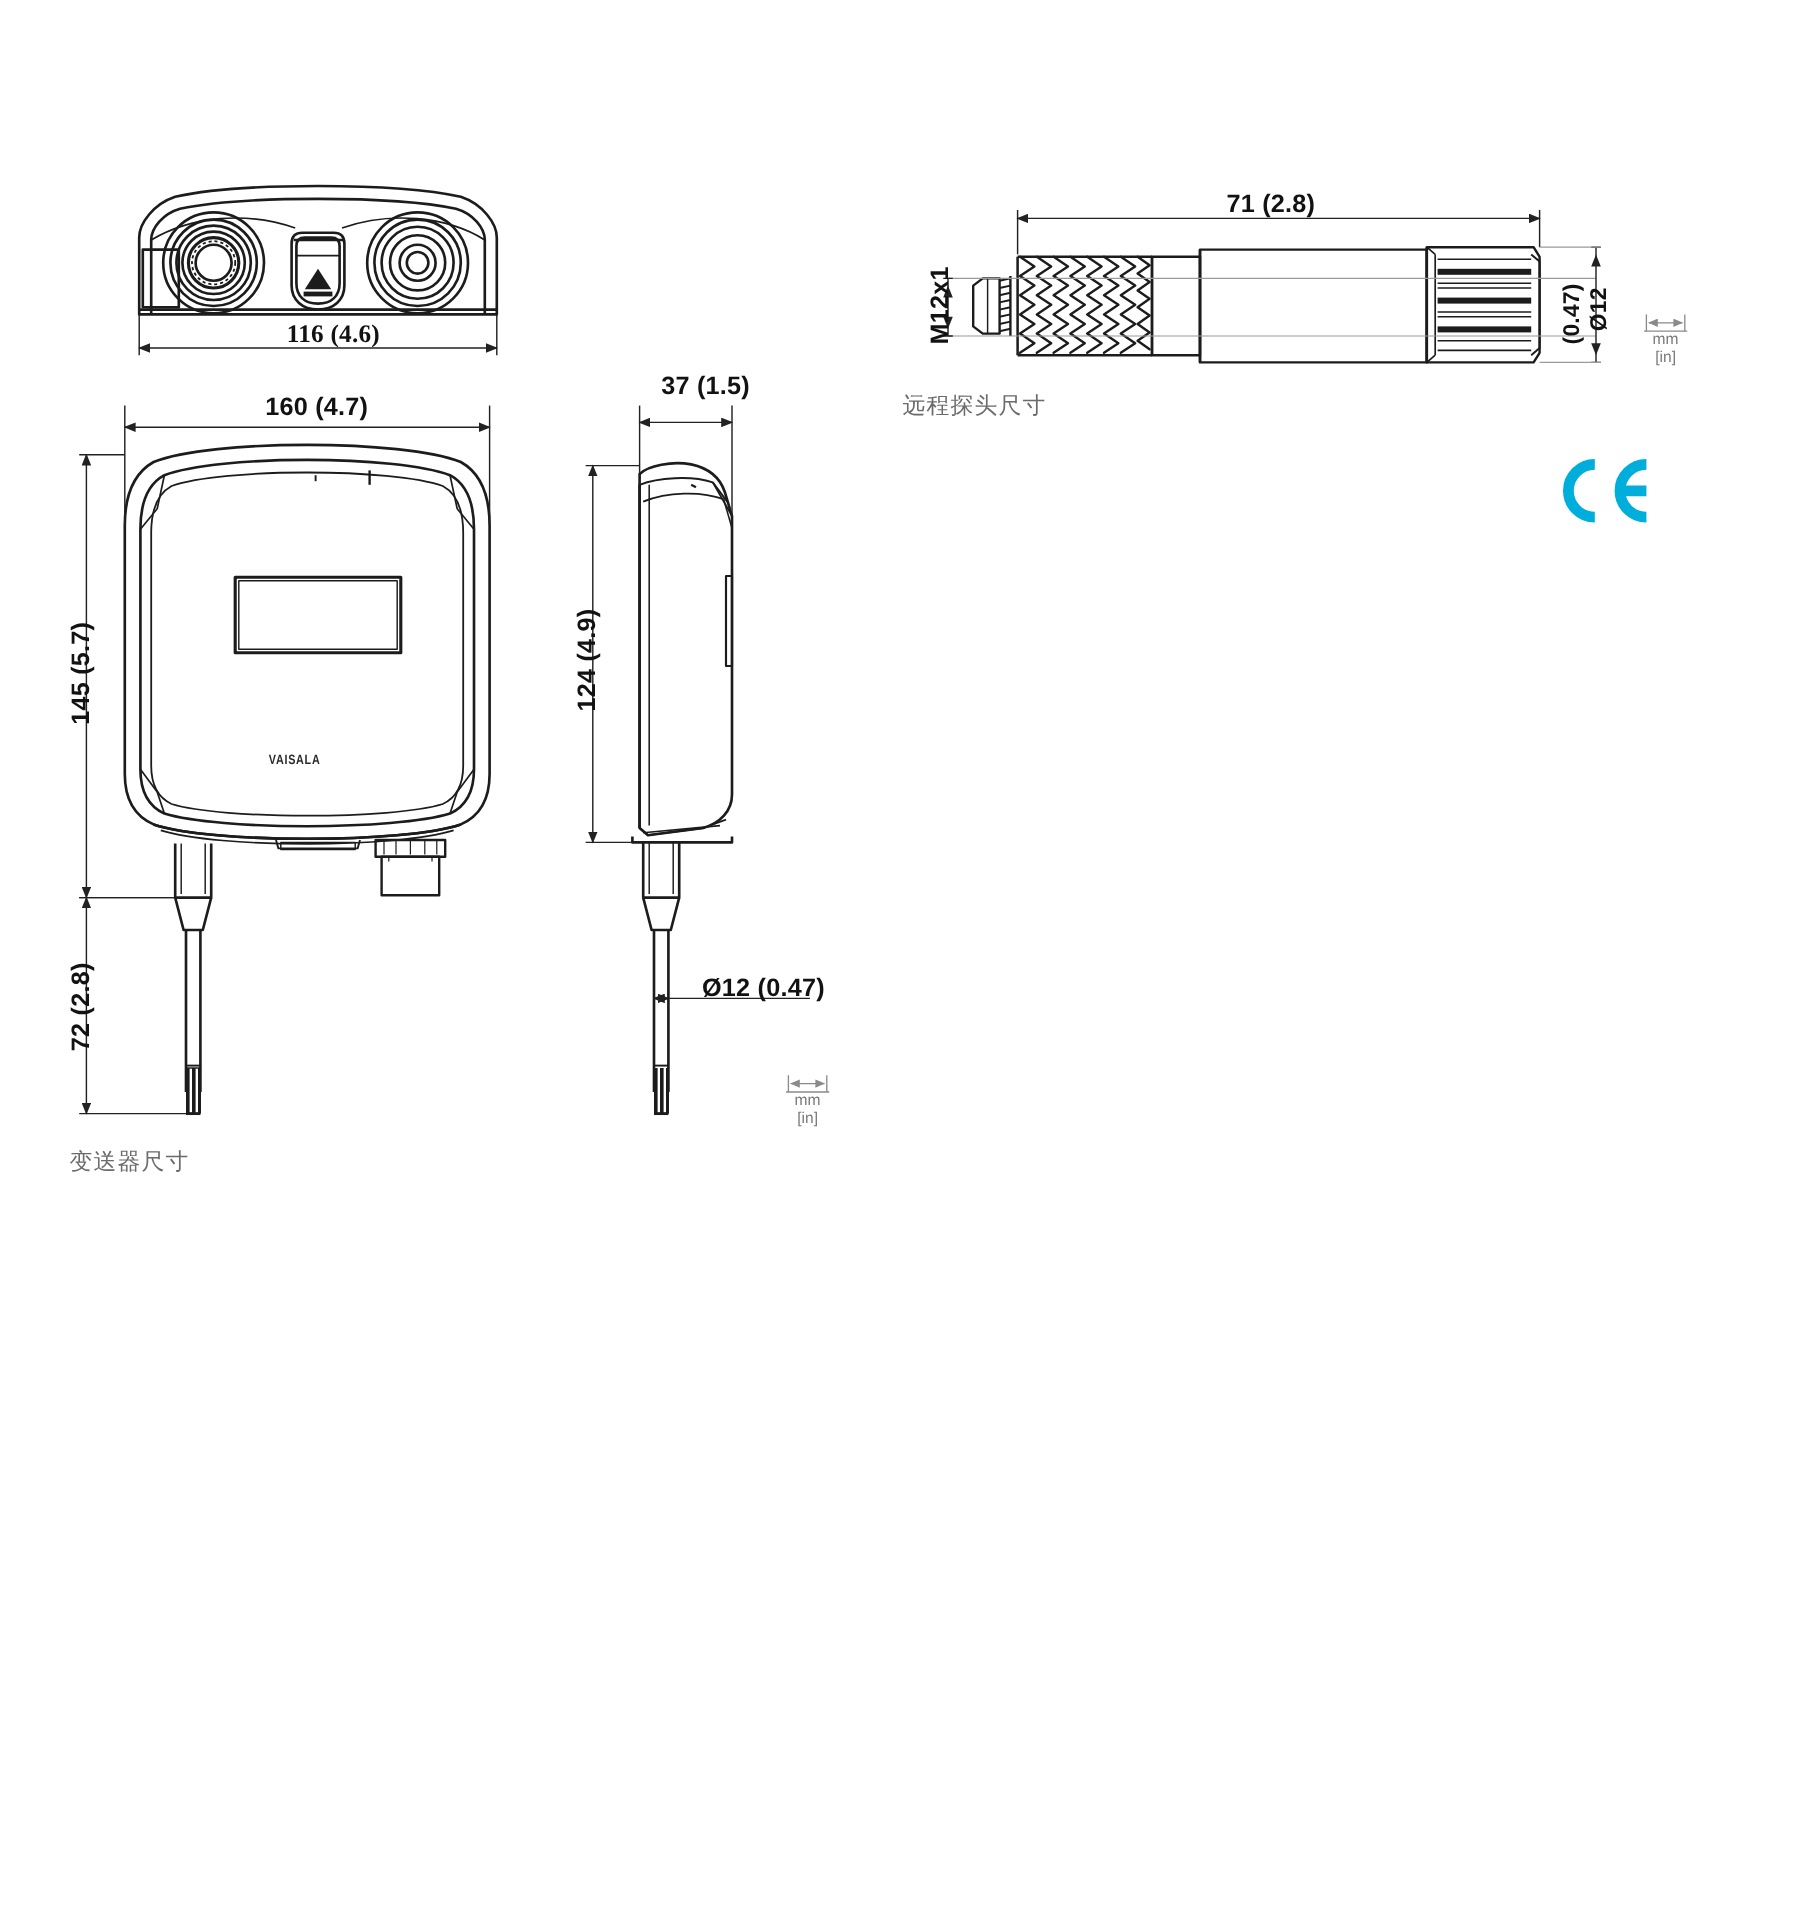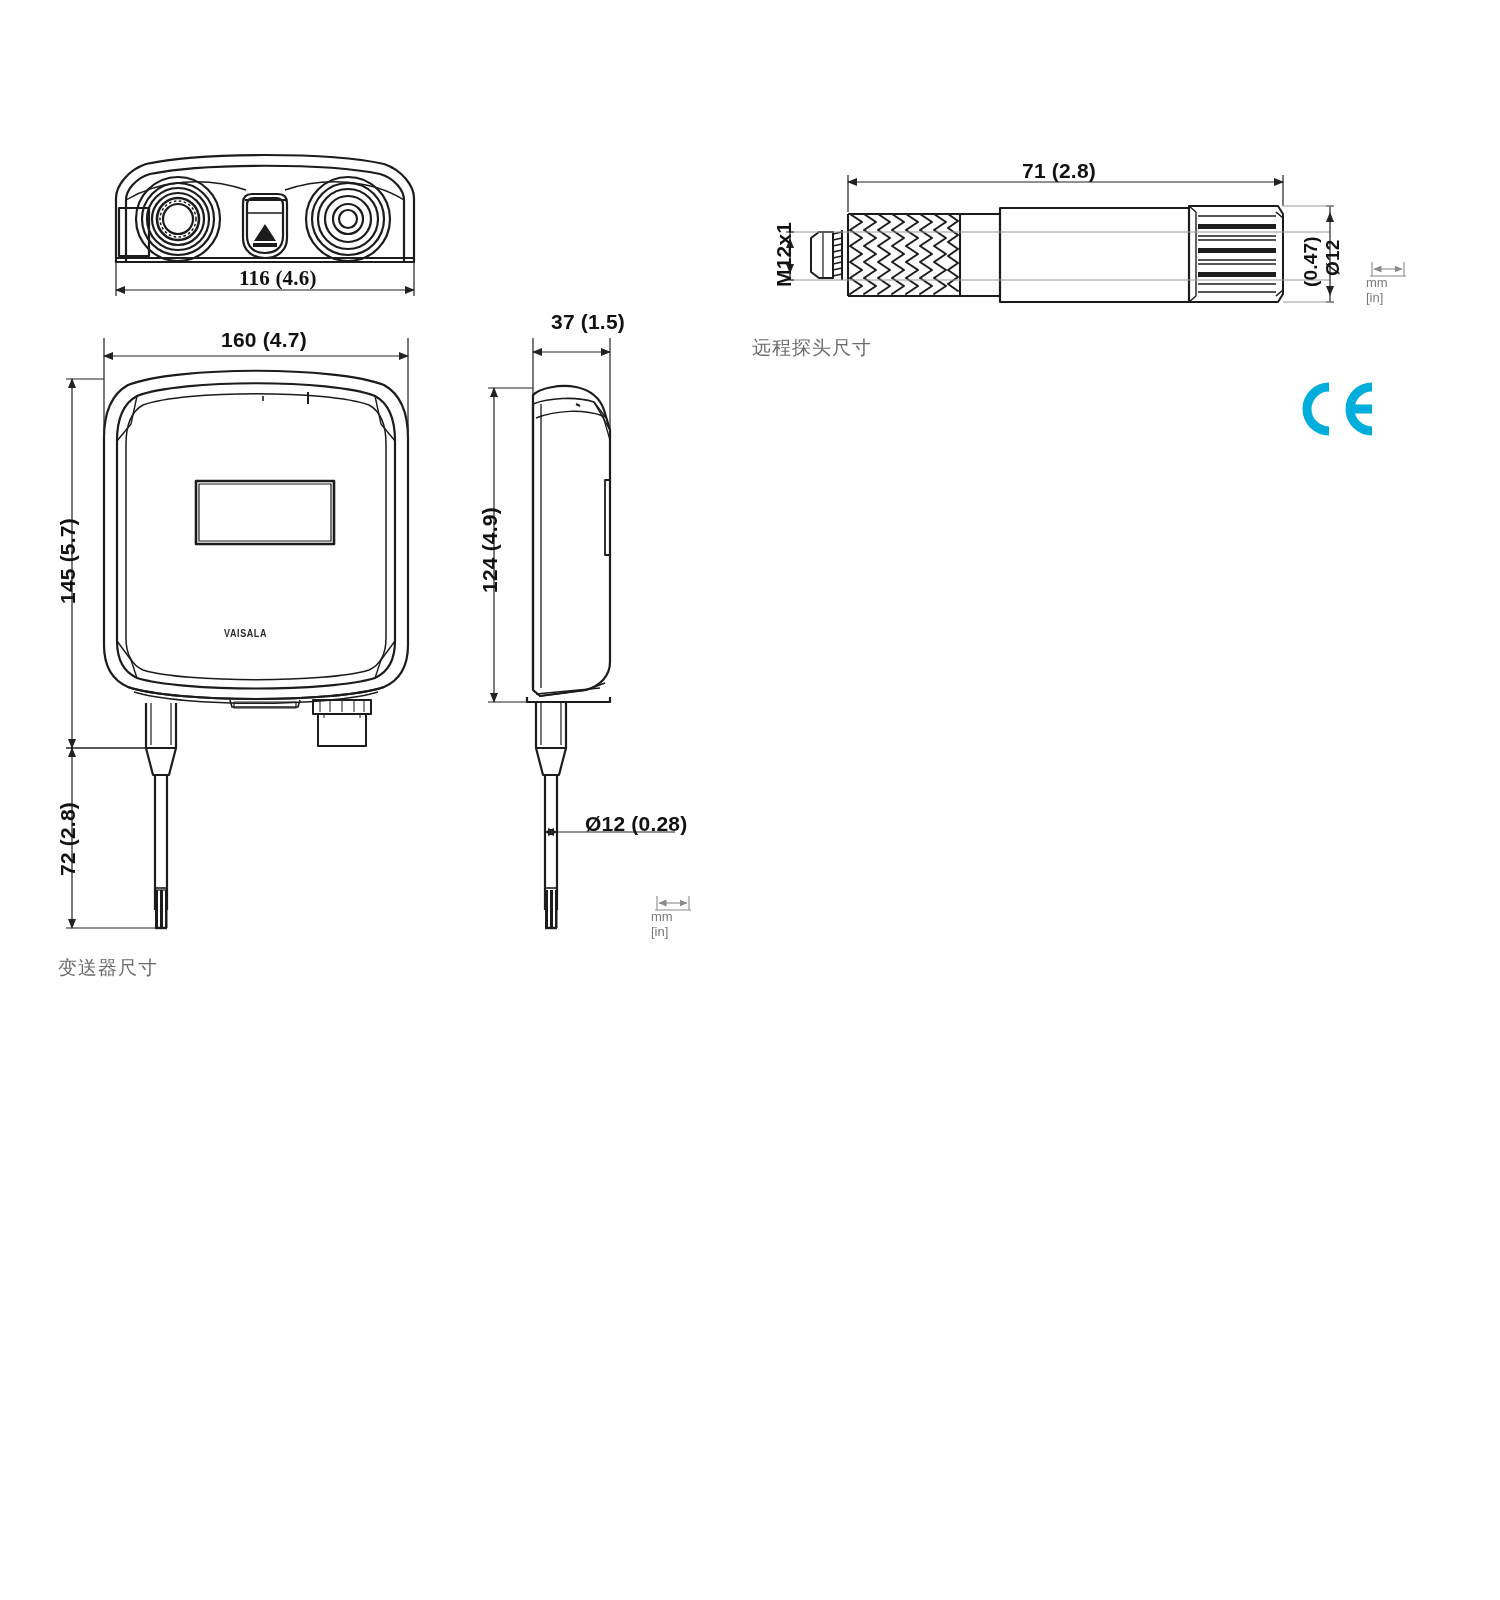--- a/index.html
+++ b/index.html
@@ -28,38 +28,38 @@
     height: 1600px;
   }
   .cap {
     position: absolute;
     font-size: 19px;
     color: #6b6b6b;
     letter-spacing: 1px;
     white-space: nowrap;
   }
   .cap-transmitter { left: 24px; top: 955px; margin-left: 34px; }
-  .cap-probe { left: 752px; top: 325px; margin-top: 10px; }
+  .cap-probe { left: 752px; top: 325px; }
   .dimtext {
     position: absolute;
     font-weight: bold;
     font-size: 21px;
     color: #121212;
     white-space: nowrap;
     letter-spacing: 0.2px;
   }
   .vert {
     transform-origin: 0 0;
     transform: rotate(-90deg);
   }
   .unit-legend {
     position: absolute;
     font-size: 13px;
     color: #7a7a7a;
-    text-align: left;
+    text-align: center;
     line-height: 1.15;
     white-space: nowrap;
   }
   .ce {
     position: absolute;
     left: 1296px;
     top: 378px;
     width: 68px;
     height: 54px;
   }
@@ -368,21 +368,21 @@
   <div class="dimtext" style="left:221px; top:328px;">160 (4.7)</div>
 
   <div class="dimtext vert" style="left:56px; top:604px;">145 (5.7)</div>
 
   <div class="dimtext vert" style="left:56px; top:876px;">72 (2.8)</div>
 
   <div class="dimtext" style="left:535px; top:310px;margin-left:16px;">37 (1.5)</div>
 
   <div class="dimtext vert" style="left:478px; top:593px;">124 (4.9)</div>
 
-  <div class="dimtext" style="left:585px; top:812px;">Ø12 (0.28)</div>
+  <div class="dimtext" style="left:585px; top:812px;">Ø12 (0.47)</div>
 
   <div class="dimtext" style="left:1022px; top:159px;">71 (2.8)</div>
 
   <div class="dimtext vert" style="left:772px; top:287px;">M12x1</div>
 
   <div class="dimtext vert" style="left:1300px; top:287px; font-size:19px;">(0.47)</div>
 
   <div class="dimtext vert" style="left:1322px; top:276px; font-size:19px;">Ø12</div>
 
   <div class="unit-legend" style="left:1366px; top:276px; width:44px;">

